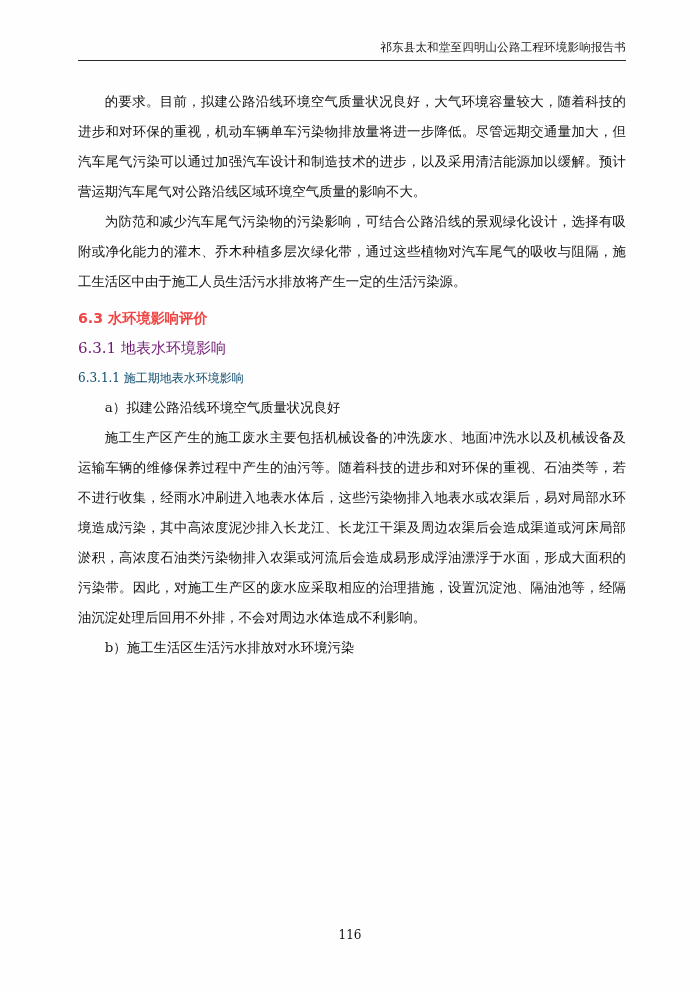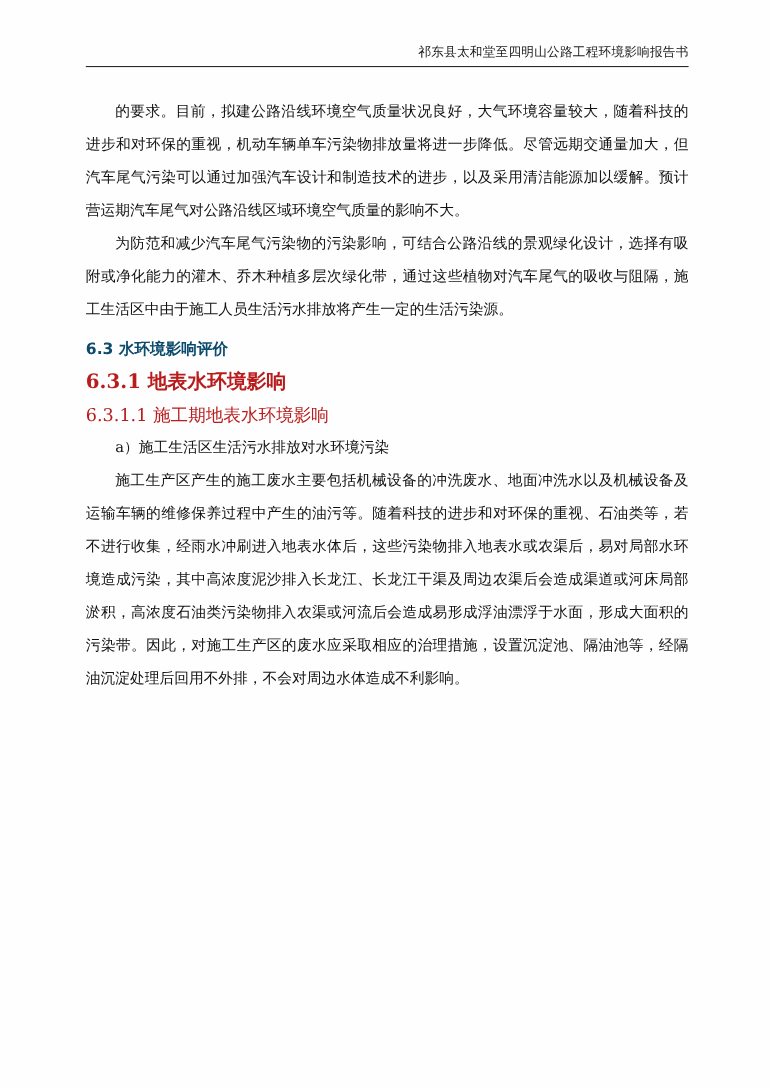--- a/index.html
+++ b/index.html
@@ -49,37 +49,37 @@
     margin: 0;
   }
   p.indent2 {
     text-indent: 2em;
   }
   h2.section {
     font-size: 14.2px;
     line-height: 30px;
     margin: 6px 0 0 0;
     font-weight: bold;
-    color: #0c4a6e;
+    color: #ef4444;
     font-family: "DejaVu Sans", "Liberation Sans", sans-serif;
   }
   h3.subsection {
-    font-size: 18px;
+    font-size: 15px;
     line-height: 30px;
     margin: 0;
-    font-weight: bold;
-    color: #b91c1c;
+    font-weight: normal;
+    color: #701a75;
     font-family: "DejaVu Serif", "Liberation Serif", serif;
   }
   h4.subsubsection {
-    font-size: 16px;
+    font-size: 12px;
     line-height: 30px;
     margin: 0;
     font-weight: normal;
-    color: #b91c1c;
+    color: #0c4a6e;
     font-family: "DejaVu Serif", "Liberation Serif", serif;
   }
   p.item {
     margin: 0;
     text-indent: 2em;
   }
   sup {
     font-size: 0.68em;
     vertical-align: super;
     line-height: 0;
@@ -109,23 +109,25 @@
       <p class="para indent2">的要求。目前，拟建公路沿线环境空气质量状况良好，大气环境容量较大，随着科技的进步和对环保的重视，机动车辆单车污染物排放量将进一步降低。尽管远期交通量加大，但汽车尾气污染可以通过加强汽车设计和制造技术的进步，以及采用清洁能源加以缓解。预计营运期汽车尾气对公路沿线区域环境空气质量的影响不大。</p>
 
       <p class="para indent2">为防范和减少汽车尾气污染物的污染影响，可结合公路沿线的景观绿化设计，选择有吸附或净化能力的灌木、乔木种植多层次绿化带，通过这些植物对汽车尾气的吸收与阻隔，施工生活区中由于施工人员生活污水排放将产生一定的生活污染源。</p>
 
       <h2 class="section">6.3  水环境影响评价</h2>
 
       <h3 class="subsection">6.3.1   地表水环境影响</h3>
 
       <h4 class="subsubsection">6.3.1.1   施工期地表水环境影响</h4>
 
-      <p class="item">a）施工生活区生活污水排放对水环境污染</p>
+      <p class="item">a）拟建公路沿线环境空气质量状况良好</p>
 
 
       <p class="para indent2">施工生产区产生的施工废水主要包括机械设备的冲洗废水、地面冲洗水以及机械设备及运输车辆的维修保养过程中产生的油污等。随着科技的进步和对环保的重视、石油类等，若不进行收集，经雨水冲刷进入地表水体后，这些污染物排入地表水或农渠后，易对局部水环境造成污染，其中高浓度泥沙排入长龙江、长龙江干渠及周边农渠后会造成渠道或河床局部淤积，高浓度石油类污染物排入农渠或河流后会造成易形成浮油漂浮于水面，形成大面积的污染带。因此，对施工生产区的废水应采取相应的治理措施，设置沉淀池、隔油池等，经隔油沉淀处理后回用不外排，不会对周边水体造成不利影响。</p>
 
+      <p class="item">b）施工生活区生活污水排放对水环境污染</p>
 
 
     </div>
   </div>
 
+  <div class="page-number">116</div>
 </div>
 
 </body></html>

